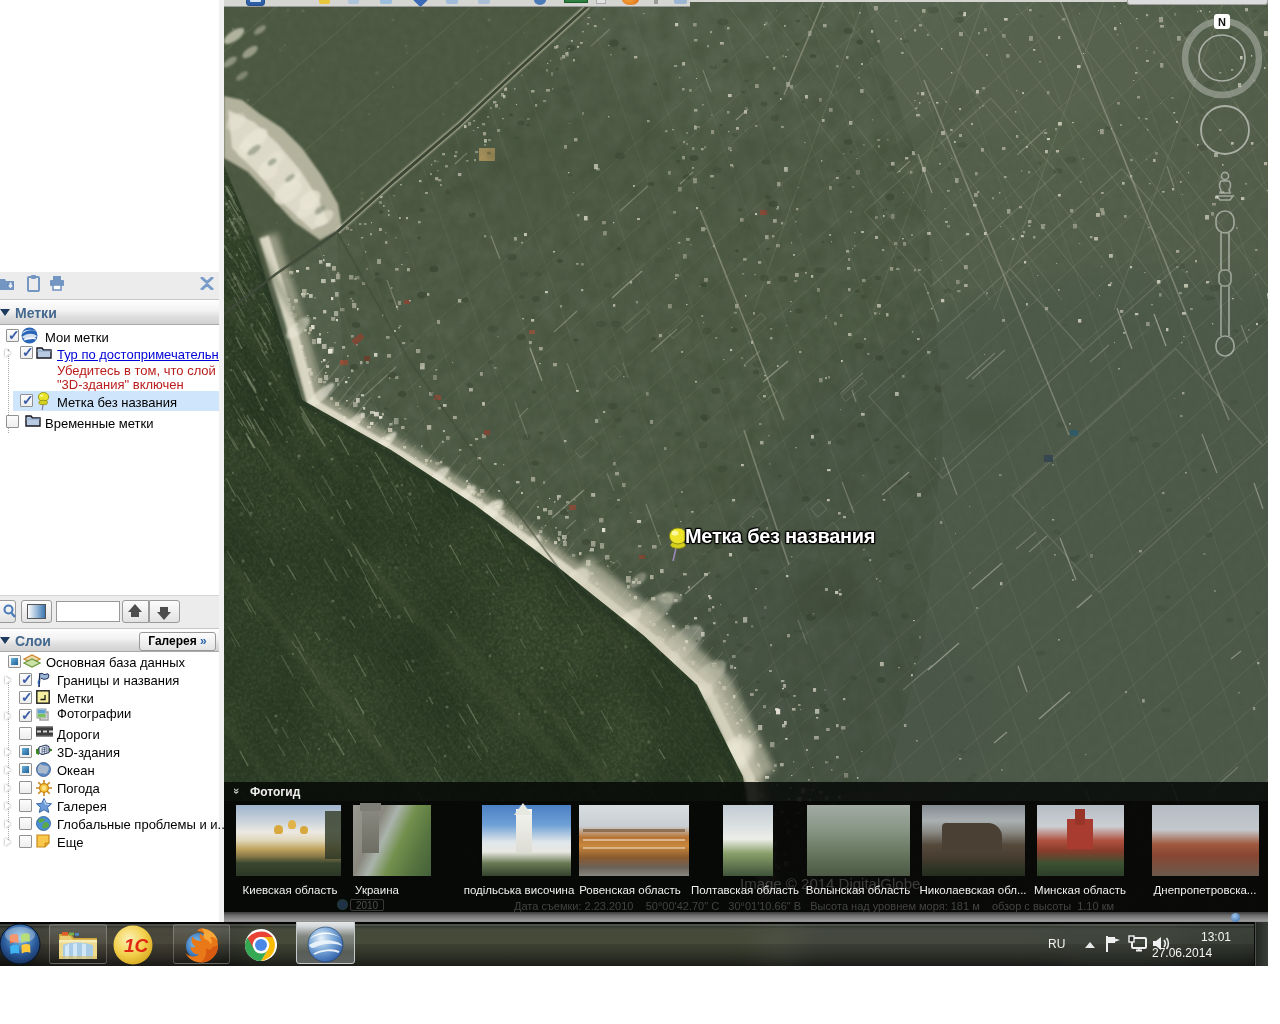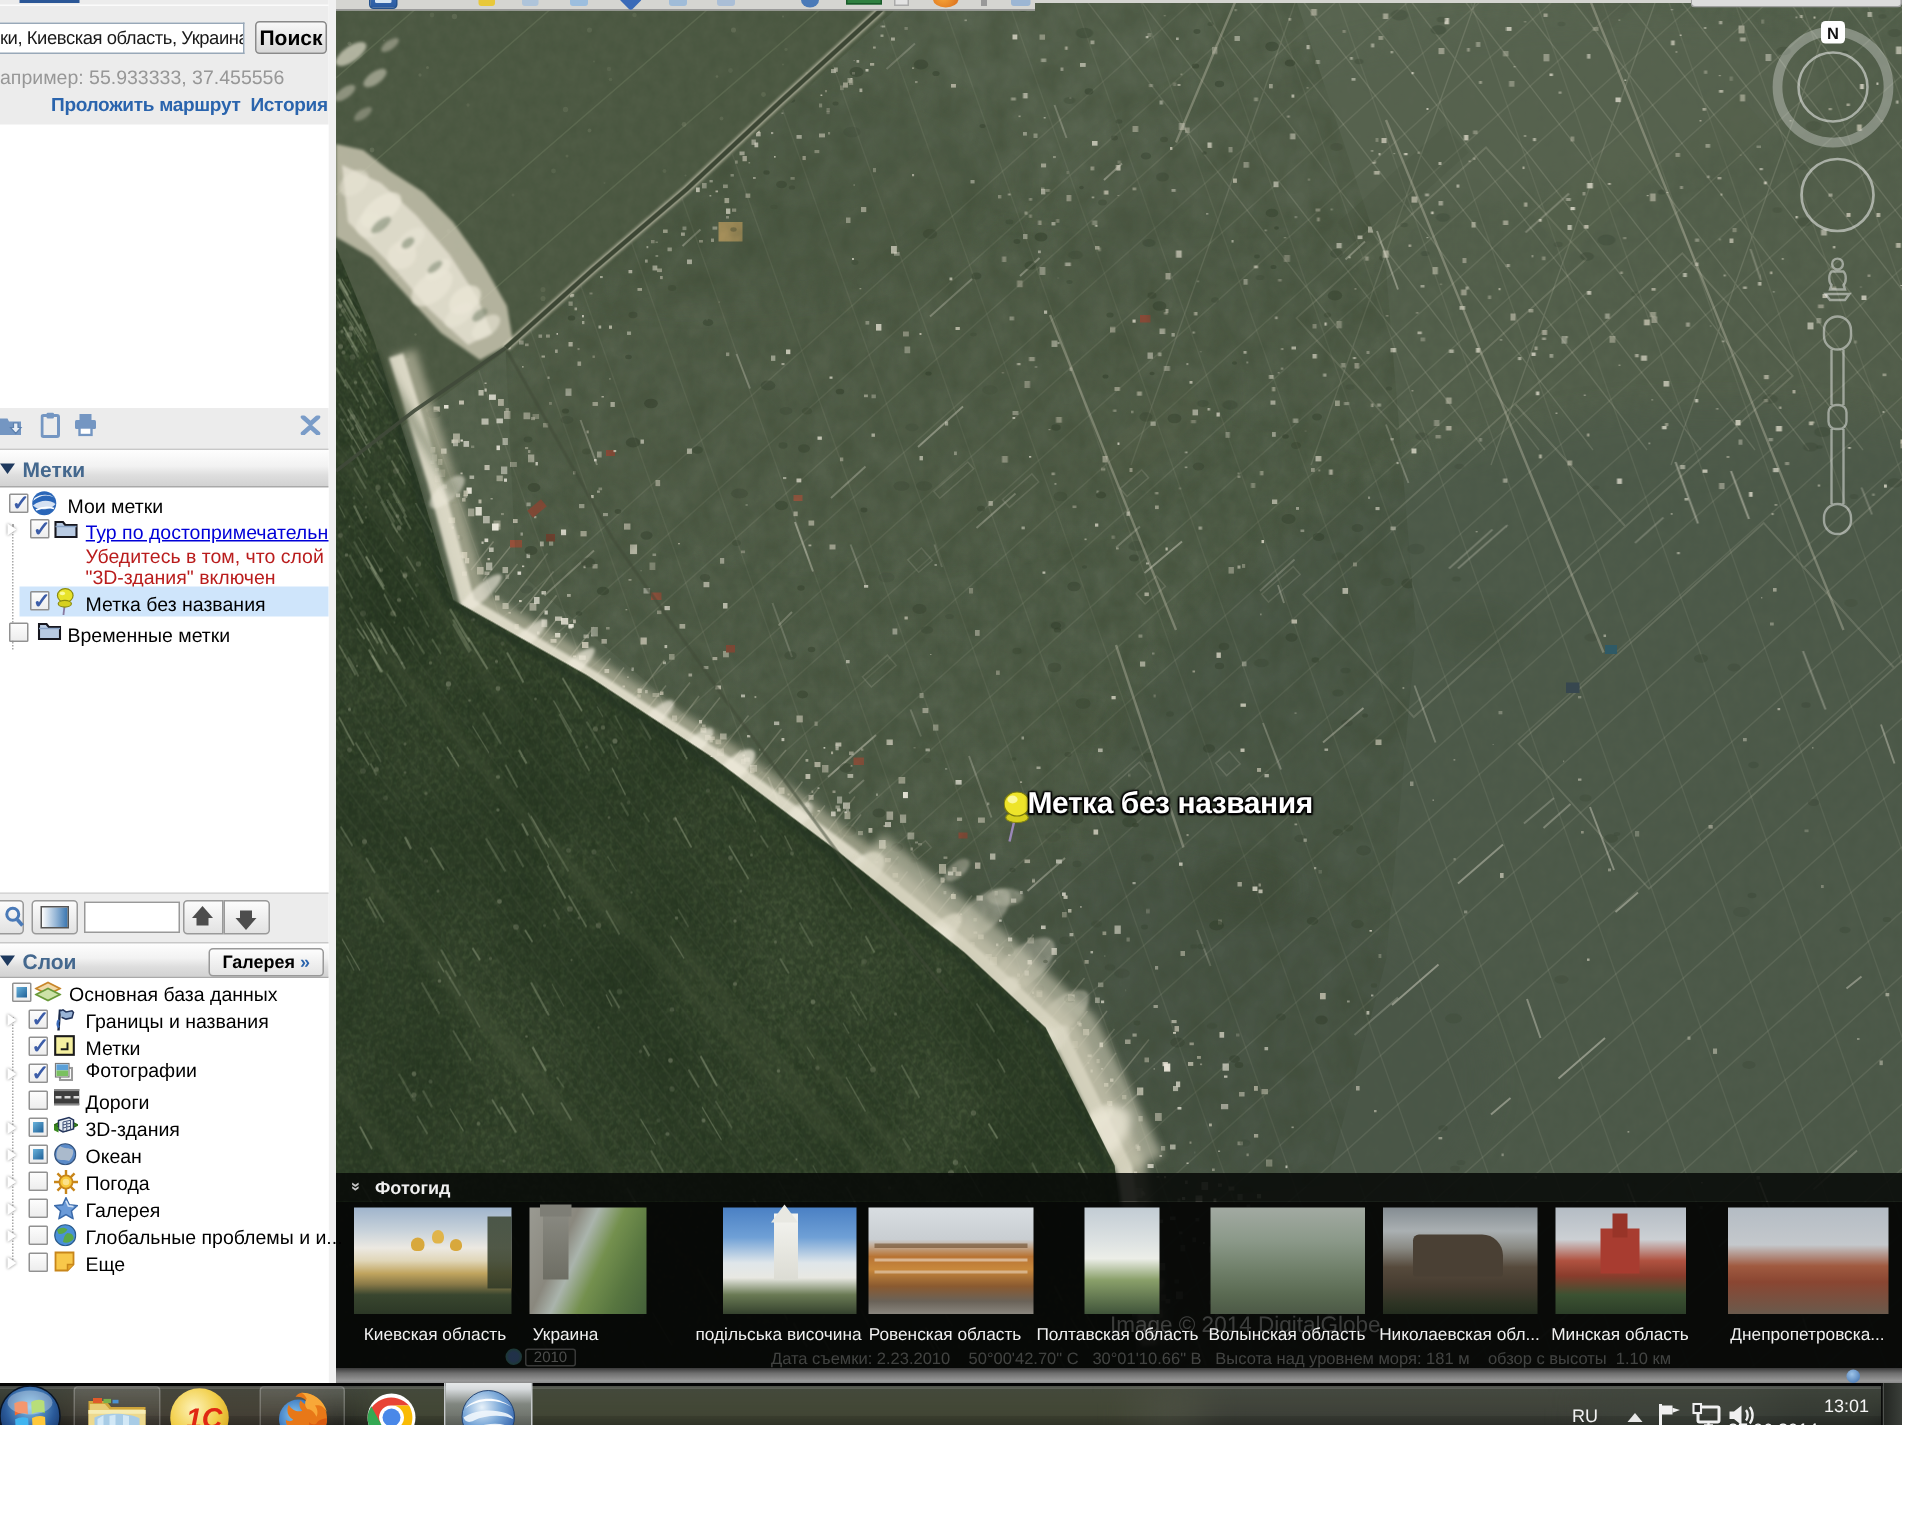--- a/index.html
+++ b/index.html
@@ -10,21 +10,21 @@
 .phead{background:linear-gradient(180deg,#fefefe 0%,#f2f2f2 45%,#dedede 70%,#d2d2d2 100%);border-top:1px solid #c8c8c8;border-bottom:1px solid #a9a9a9}
 .ptxt{color:#44688e;font-size:14px;font-weight:bold}
 .tri{width:0;height:0;border-left:5px solid transparent;border-right:5px solid transparent;border-top:7px solid #1f3a5f}
 .cb{width:13px;height:13px;border:1px solid #919191;background:linear-gradient(180deg,#fdfdfd,#ededed);border-radius:1px}
 .cb .chk{position:absolute;left:1px;top:-3px;color:#3c5da8;font-size:14px;font-weight:bold}
 .cb .part{position:absolute;left:2px;top:2px;width:7px;height:7px;background:linear-gradient(135deg,#69b3dc,#1f5f96)}
 .exp{width:0;height:0;border-top:4px solid transparent;border-bottom:4px solid transparent;border-left:6px solid #fff;outline:0;filter:drop-shadow(0 0 1px #888)}
 .t13{font-size:13px;color:#000}
 .gray13{font-size:13px;color:#b91c1c}
 
-#taskbar{left:0;top:922px;width:1268px;height:28px;background:linear-gradient(180deg,#0a0b0a 0%,#191c18 6%,#3d423a 16%,#34382f 45%,#242722 80%,#161815 100%);overflow:hidden}
+#taskbar{left:0;top:922px;width:1268px;height:44px;background:linear-gradient(180deg,#0a0b0a 0%,#191c18 6%,#3d423a 16%,#34382f 45%,#242722 80%,#161815 100%);overflow:hidden}
 .tbtn{position:absolute;top:2px;height:40px;border:1px solid rgba(255,255,255,0.22);border-radius:3px;background:linear-gradient(180deg,rgba(255,255,255,0.14),rgba(255,255,255,0.04) 50%,rgba(0,0,0,0.08))}
 
 #maparea{left:224px;top:0;width:1044px;height:922px;background:#4e5a49;overflow:hidden}
 #toolstrip{left:224px;top:0;width:466px;height:7px;background:#d5d5d1;border-bottom:1px solid #9a9a9a}
 #topline{left:690px;top:0;width:578px;height:2px;background:#d5d5d1}
 #topbox{left:1127px;top:0;width:141px;height:5px;background:#dcdcdc;border:1px solid #a0a0a0;border-top:none;border-radius:0 0 3px 3px}
 .wlabel{color:#fff;font-weight:bold;text-shadow:-1px -1px 1px #000,1px -1px 1px #000,-1px 1px 1px #000,1px 1px 1px #000,0 0 3px #000}
 
 #fg-head{left:224px;top:782px;width:1044px;height:19px;background:rgba(8,10,8,0.88);color:#efefef;font-size:12px;font-weight:bold}
 #fg-body{left:224px;top:801px;width:1044px;height:111px;background:rgba(5,6,5,0.95)}
@@ -2466,28 +2466,20 @@
  <div class="abs" style="left:290px;top:99px;font-size:11px;color:rgba(190,190,190,0.32)">Дата съемки: 2.23.2010&nbsp;&nbsp;&nbsp;&nbsp;50°00'42.70" С&nbsp;&nbsp;&nbsp;30°01'10.66" В&nbsp;&nbsp;&nbsp;Высота над уровнем моря: 181 м&nbsp;&nbsp;&nbsp;&nbsp;обзор с высоты&nbsp;&nbsp;1.10 км</div>
  <div class="abs" style="left:126px;top:98px;width:34px;height:12px;border:1px solid rgba(150,150,150,0.35);border-radius:2px;color:rgba(190,190,190,0.38);font-size:10px;text-align:center">2010</div>
  <div class="abs" style="left:113px;top:98px;width:11px;height:11px;border-radius:50%;background:radial-gradient(circle,#3a5a8a 40%,#2a7a3a);opacity:0.5"></div>
 </div>
 <div class="abs" id="fg-scroll">
     <div style="position:absolute;right:28px;top:1px;width:9px;height:9px;border-radius:50%;background:radial-gradient(circle at 40% 35%,#9ec4e8,#3a6aaa)"></div>
   </div>
 
 <div class="abs" id="sdiv"></div>
 <div class="abs" id="sidebar">
-<div class="abs panelgray" style="left:0;top:0;width:219px;height:83px">
- <div class="abs" style="left:13px;top:0;width:40px;height:2px;background:#2b5797"></div>
- <div class="abs" style="left:0;top:3px;width:219px;height:1px;background:#fbfbfb"></div>
- <div class="abs" style="left:0;top:15px;width:163px;height:21px;background:#fff;border:1px solid #98a8b8;border-left:none;font-size:12.3px;color:#1a1a1a;line-height:19px;white-space:nowrap;overflow:hidden;letter-spacing:-0.3px">ки, Киевская область, Украина</div>
- <div class="abs" style="left:170px;top:14px;width:48px;height:22px;background:linear-gradient(180deg,#f8f8f8,#e8e8e8 50%,#d8d8d8);border:1px solid #8a8a8a;border-radius:3px;font-size:14px;font-weight:bold;text-align:center;line-height:20px">Поиск</div>
- <div class="abs" style="left:0;top:44px;font-size:13px;color:#979797;white-space:nowrap">апример: 55.933333, 37.455556</div>
- <div class="abs" style="left:34px;top:63px;font-size:12.7px;font-weight:bold;color:#2a64ad;white-space:nowrap;letter-spacing:-0.2px">Проложить маршрут&nbsp;&nbsp;История</div>
-</div>
 
 
 <div class="abs panelgray" style="left:0;top:272px;width:219px;height:27px">
  <svg class="abs" style="left:0;top:4px" width="17" height="16" viewBox="0 0 17 16">
         <path d="M0,3 L0,14 L14,14 L14,5 L6,5 L5,3 Z" fill="#7496c2"></path>
         <path d="M9,6 L12,6 L12,9 L14,9 L10.5,13 L7,9 L9,9 Z" fill="#e8eef6" stroke="#5c80ae" stroke-width="0.8"></path>
       </svg>
  <svg class="abs" style="left:27px;top:3px" width="13" height="17" viewBox="0 0 13 17">
         <rect x="1" y="2" width="11" height="14" rx="1" fill="none" stroke="#7496c2" stroke-width="2"></rect>
         <rect x="4" y="0" width="5" height="4" rx="1" fill="#7496c2"></rect>
@@ -2797,18 +2789,18 @@
 <svg class="abs" style="left:1128px;top:13px" width="20" height="18" viewBox="0 0 20 18">
       <rect x="4" y="3" width="14" height="10" rx="1" fill="none" stroke="#f0f0f0" stroke-width="2"></rect>
       <path d="M8,15.5 L14,15.5" stroke="#f0f0f0" stroke-width="2"></path>
       <path d="M11,13 L11,15" stroke="#f0f0f0" stroke-width="1.6"></path>
       <rect x="1" y="1" width="5" height="6" fill="#2a2d2a" stroke="#f0f0f0" stroke-width="1.4"></rect>
     </svg>
 <svg class="abs" style="left:1152px;top:13px" width="19" height="17" viewBox="0 0 19 17">
       <path d="M1,6 L4,6 L9,2 L9,15 L4,11 L1,11 Z" fill="#f0f0f0"></path>
       <path d="M12,5 C13.5,7 13.5,10 12,12 M14.5,3 C17,6 17,11 14.5,14" stroke="#f0f0f0" stroke-width="1.6" fill="none"></path>
     </svg>
-<div class="abs" style="left:1186px;top:8px;width:60px;color:#f5f5f5;font-size:12px;text-align:right">13:01</div>
+<div class="abs" style="left:1186px;top:8px;width:60px;color:#f5f5f5;font-size:12px;text-align:center">13:01</div>
 <div class="abs" style="left:1152px;top:24px;width:72px;color:#f5f5f5;font-size:12px;text-align:left">27.06.2014</div>
 <div class="abs" style="left:1254px;top:0;width:14px;height:44px;background:linear-gradient(90deg,#222521,#3a3e39);border-left:1px solid #0a0a0a;box-shadow:inset 1px 0 0 rgba(255,255,255,0.2)"></div>
 </div>
 <div class="abs" style="left:1268px;top:0;width:12px;height:1024px;background:#fff"></div>
 <div class="abs" style="left:0;top:966px;width:1280px;height:58px;background:#fff"></div>
 
 </body></html>

